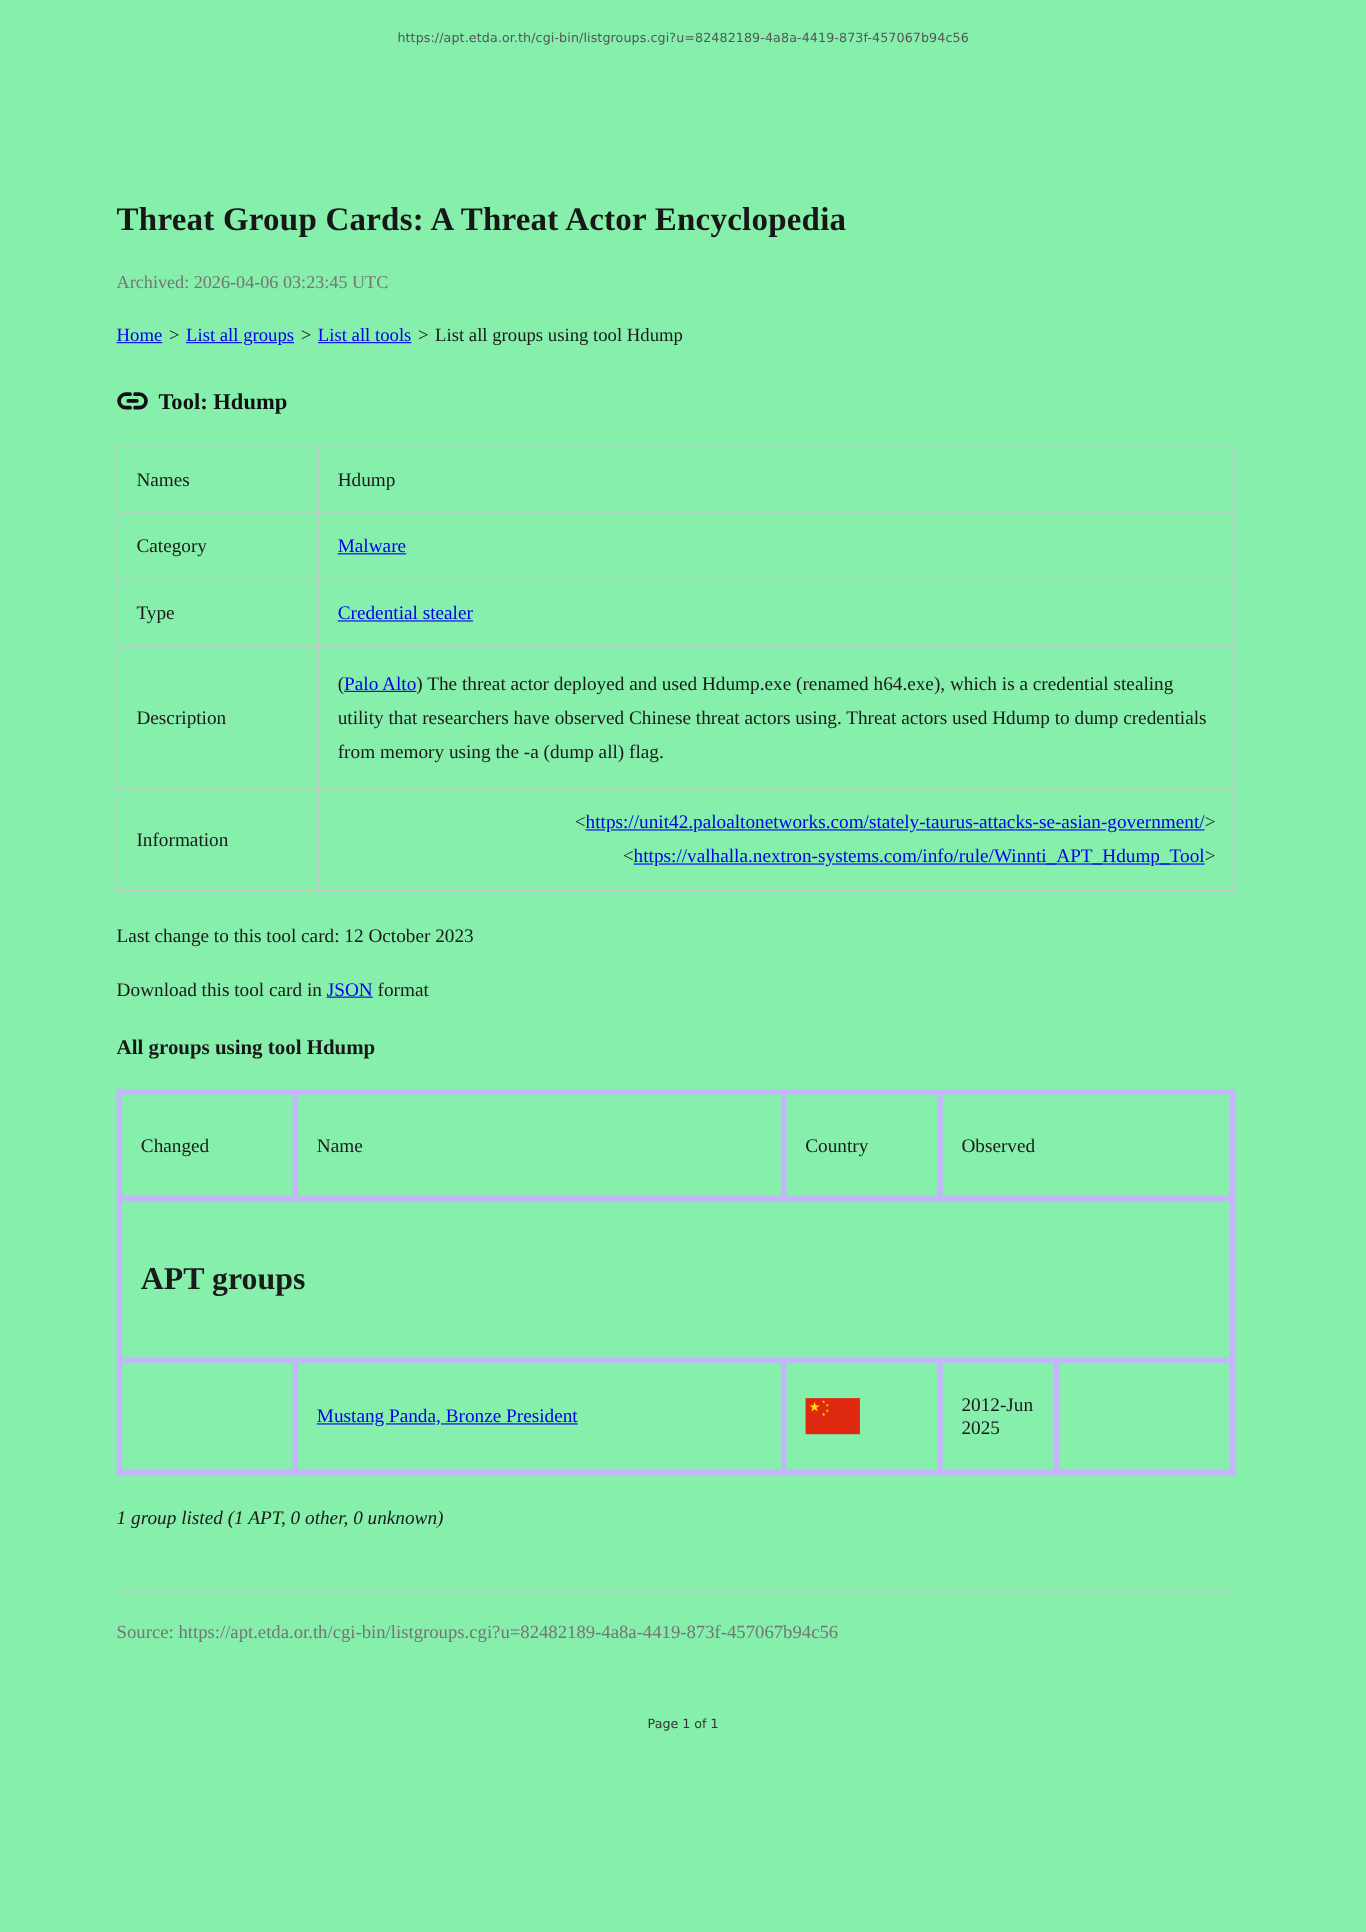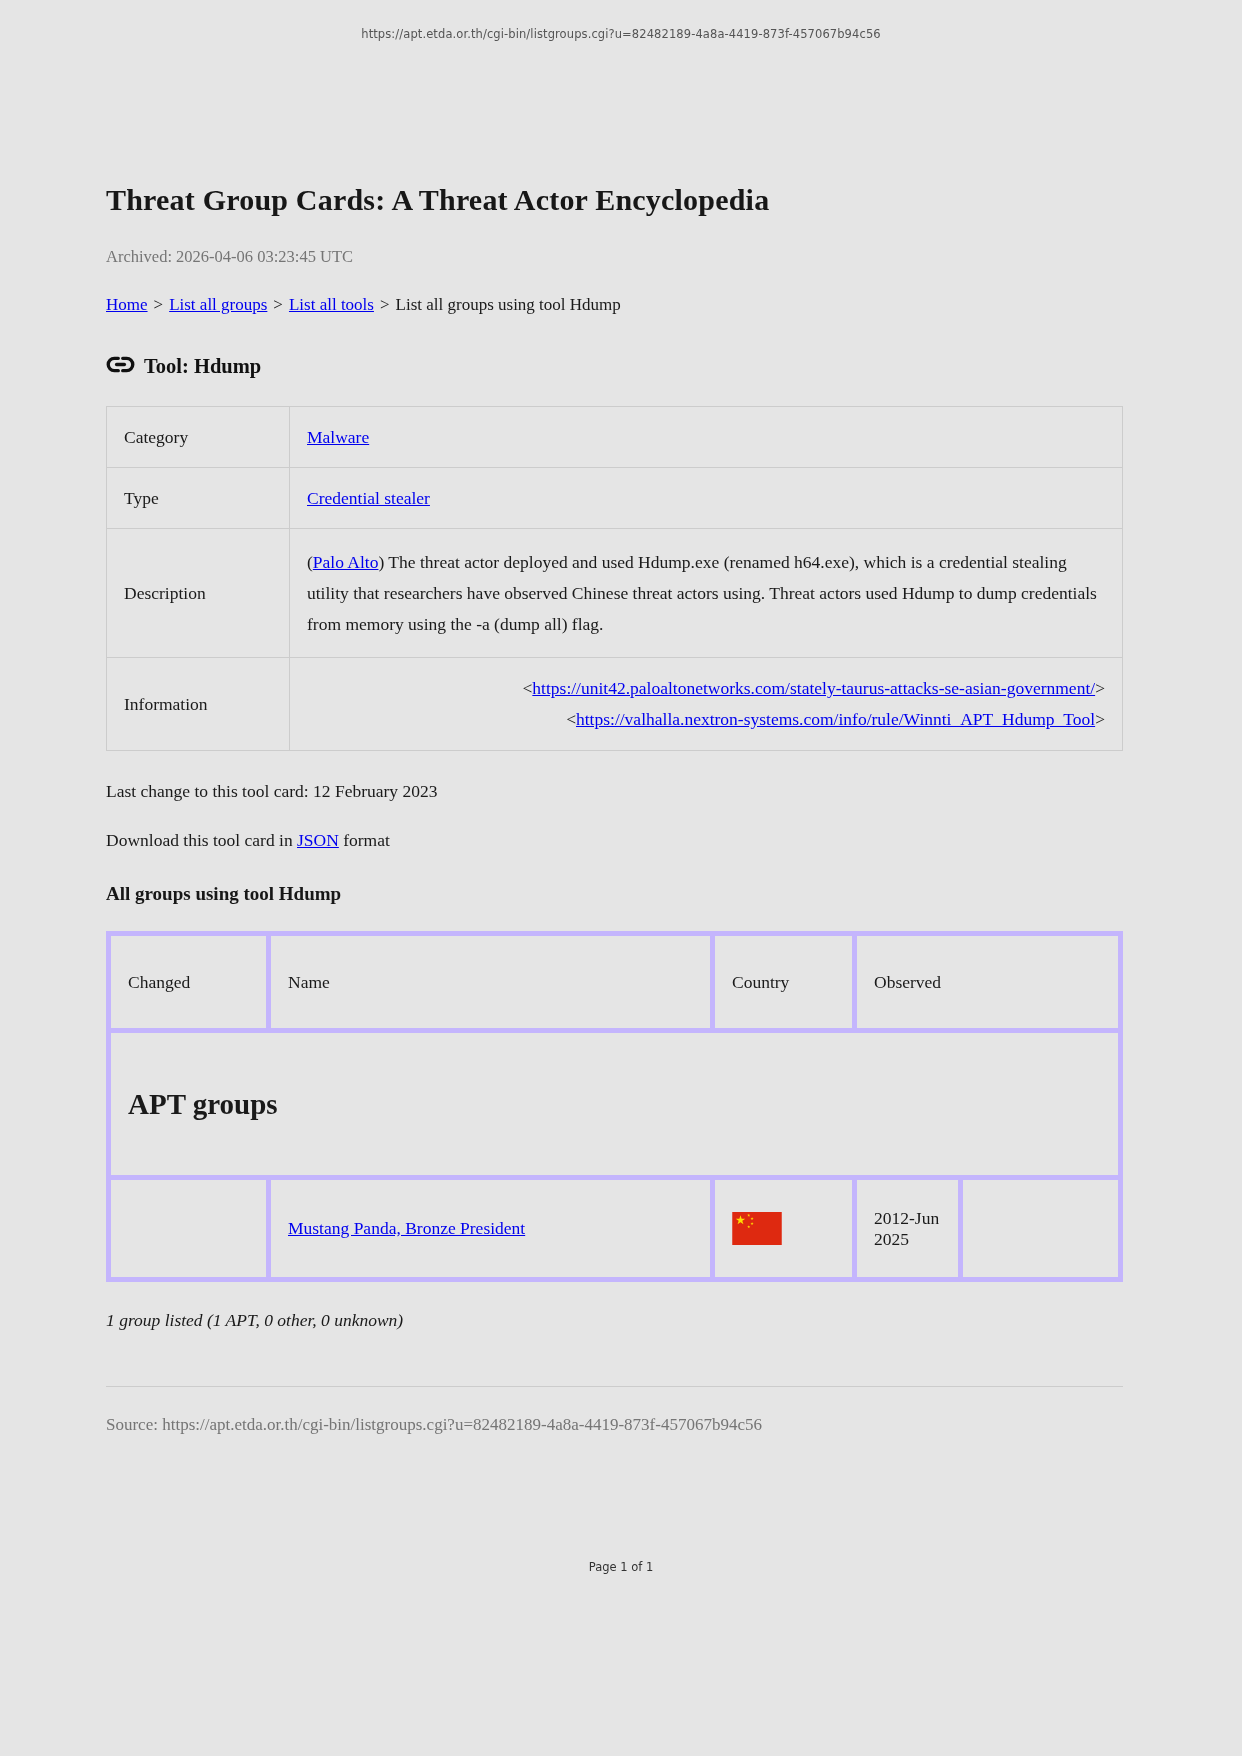--- a/index.html
+++ b/index.html
@@ -1,17 +1,17 @@
 <!DOCTYPE html>
 <html><head>
 <meta charset="utf-8">
 <style>
   html,body { margin:0; padding:0; background:#fff; }
   .page {
-    position:relative; width:1242px; height:1756px; background:#e5e5e5;
+    position:relative; width:1242px; height:1756px; background:#86efac;
     font-family:"Liberation Serif", serif; color:#1a1a1a; overflow:hidden;
   }
   .header-url {
     position:absolute; top:27px; left:0; right:0; text-align:center;
     font-family:"DejaVu Sans", sans-serif; font-size:11.5px; color:#555;
     letter-spacing:0.1px;
   }
   .content { position:absolute; left:106px; top:0; width:1017px; padding-top:183px; }
 
   h1.title { margin:0; font-size:30px; font-weight:bold; color:#171717; letter-spacing:0.2px; }
@@ -79,20 +79,24 @@
       <svg width="29" height="21" viewBox="0 0 26 18" aria-hidden="true">
         <path d="M11,3.5 H7.5 a5.5,5.5 0 0 0 0,11 H11" stroke="#111" stroke-width="3" fill="none" stroke-linecap="round"></path>
         <path d="M15,3.5 h3.5 a5.5,5.5 0 0 1 0,11 H15" stroke="#111" stroke-width="3" fill="none" stroke-linecap="round"></path>
         <path d="M9.5,9 h7" stroke="#111" stroke-width="3" fill="none" stroke-linecap="round"></path>
       </svg>
       <span>Tool: Hdump</span>
     </h2>
 
     <table class="tool-table">
       <tbody>
+          <tr class="r-names">
+        <td class="lbl">Names</td>
+        <td class="val">Hdump</td>
+      </tr>
       <tr class="r-cat">
         <td class="lbl">Category</td>
         <td class="val"><a class="lnk">Malware</a></td>
       </tr>
       <tr class="r-type">
         <td class="lbl">Type</td>
         <td class="val"><a class="lnk">Credential stealer</a></td>
       </tr>
       <tr class="r-desc">
         <td class="lbl">Description</td>
@@ -101,21 +105,21 @@
       <tr class="r-info">
         <td class="lbl">Information</td>
         <td class="val">
           <div><span>&lt;</span><a class="lnk">https://unit42.paloaltonetworks.com/stately-taurus-attacks-se-asian-government/</a><span>&gt;</span></div>
           <div><span>&lt;</span><a class="lnk">https://valhalla.nextron-systems.com/info/rule/Winnti_APT_Hdump_Tool</a><span>&gt;</span></div>
         </td>
       </tr>
     </tbody>
       </table>
 
-    <p class="last-change">Last change to this tool card: 12 February 2023</p>
+    <p class="last-change">Last change to this tool card: 12 October 2023</p>
 
     <p class="download"><span>Download this tool card in </span><a class="lnk">JSON</a><span> format</span></p>
 
     <h3 class="groups-heading">All groups using tool Hdump</h3>
 
     <table class="groups-table">
       <colgroup>
         <col style="width:160px">
           <col style="width:444px">
           <col style="width:142px">

